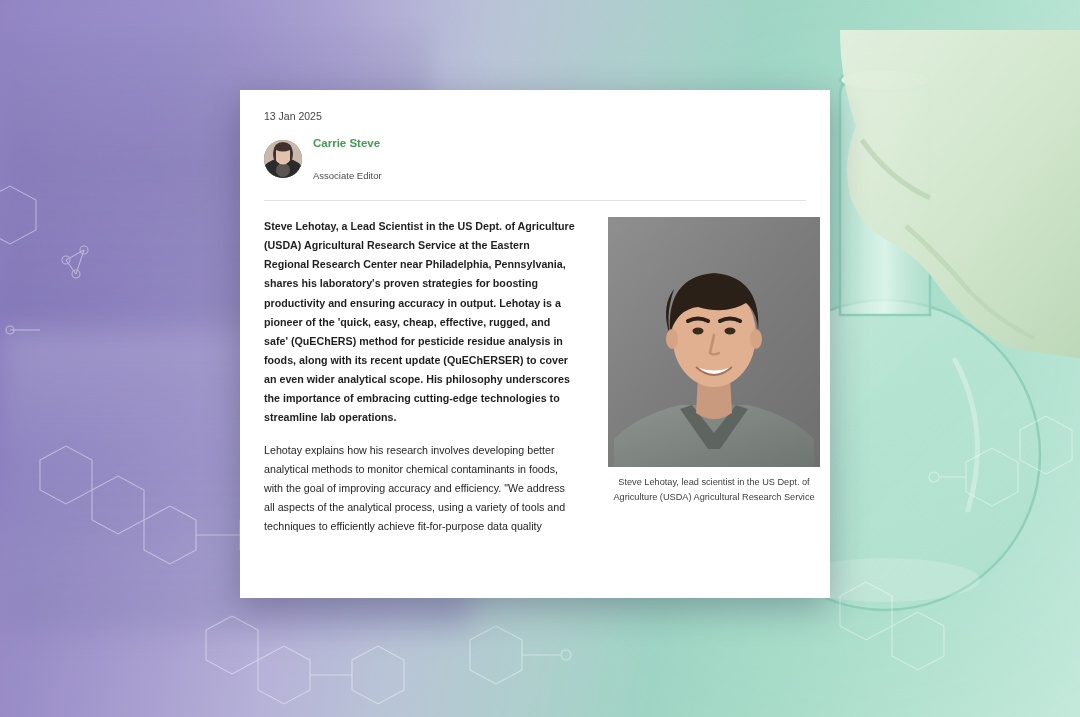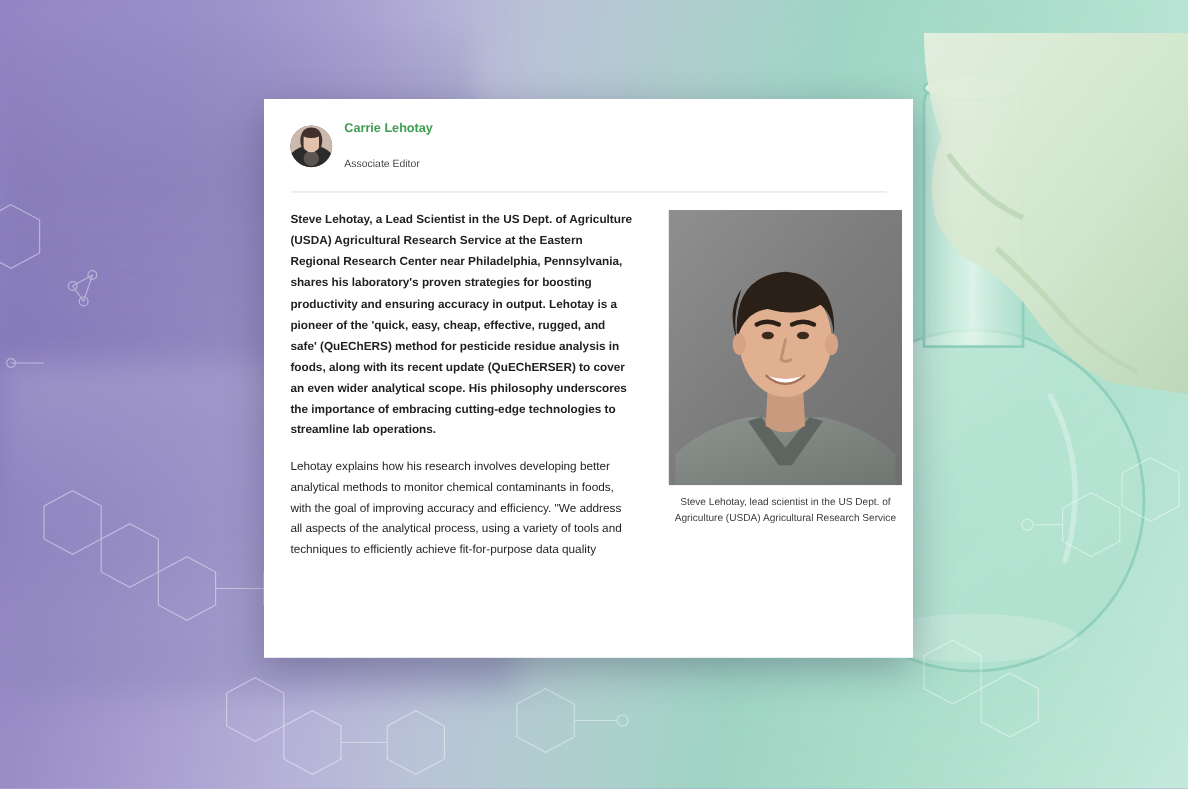--- a/index.html
+++ b/index.html
@@ -302,33 +302,34 @@
     </svg>
   </div>
 </div>
 
 <div id="article-card">
   <div class="card-inner">
 
 
 
 
+    <div class="article-date">13 Jan 2025</div>
 
     <div class="byline">
       <div class="avatar">
         <svg viewBox="0 0 38 38" xmlns="http://www.w3.org/2000/svg">
           <rect width="38" height="38" fill="#cbb9ad"></rect>
           <path d="M0,38 L0,26 Q8,18 19,18 Q30,18 38,26 L38,38 Z" fill="#2b2b2b"></path>
           <ellipse cx="19" cy="15" rx="8.5" ry="9.5" fill="#e3c2ad"></ellipse>
           <path d="M9,13 Q10,2 19,2 Q28,2 29,13 Q29,20 26,22 L26,10 Q19,13 12,10 L12,22 Q9,20 9,13 Z" fill="#40312c"></path>
           <ellipse cx="19" cy="30" rx="7" ry="7" fill="#f0d9c8" opacity="0.25"></ellipse>
         </svg>
       </div>
       <div class="byline-text">
-        <div class="author-name">Carrie Lehotay</div>
+        <div class="author-name">Carrie Steve</div>
         <div class="author-role">Associate Editor</div>
       </div>
     </div>
 
     <div class="divider"></div>
 
     <div class="body-area">
       <div class="body-col">
         <p class="lead">Steve Lehotay, a Lead Scientist in the US Dept. of Agriculture (USDA) Agricultural Research Service at the Eastern Regional Research Center near Philadelphia, Pennsylvania, shares his laboratory's proven strategies for boosting productivity and ensuring accuracy in output. Lehotay is a pioneer of the 'quick, easy, cheap, effective, rugged, and safe' (QuEChERS) method for pesticide residue analysis in foods, along with its recent update (QuEChERSER) to cover an even wider analytical scope. His philosophy underscores the importance of embracing cutting-edge technologies to streamline lab operations.</p>
         <p>Lehotay explains how his research involves developing better analytical methods to monitor chemical contaminants in foods, with the goal of improving accuracy and efficiency. "We address all aspects of the analytical process, using a variety of tools and techniques to efficiently achieve fit-for-purpose data quality</p>

